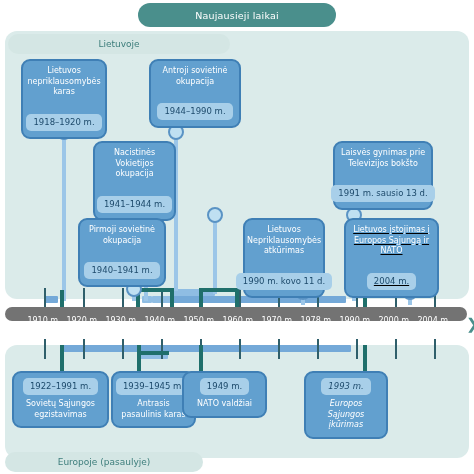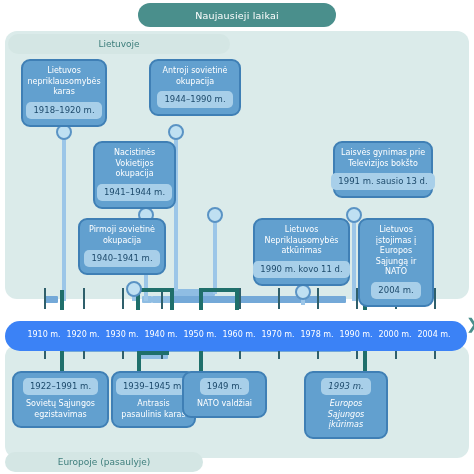--- a/index.html
+++ b/index.html
@@ -30,22 +30,22 @@
     position:absolute;height:20px;border-radius:10px;
     background:#d4e6e4;
     display:flex;align-items:center;justify-content:center;
     color:#3c7d7b;font-size:9px;
   }
   .pill-lt{left:8px;top:34px;width:222px;}
   .pill-eu{left:5px;top:452px;width:198px;}
 
   
   .axis{
-    position:absolute;left:5px;top:321px;width:462px;height:30px;
-    background:#3b82f6;border-radius:15px;
+    position:absolute;left:5px;top:307px;width:462px;height:14px;
+    background:#737373;border-radius:15px;
   }
   .axis-label{
     position:absolute;top:9px;transform:translateX(-50%);
     color:#ffffff;font-size:8px;white-space:nowrap;
   }
   .axis-arrow{
     position:absolute;left:466px;top:315px;width:14px;height:18px;
     color:#4a8f8c;font-size:15px;line-height:18px;
   }
 
@@ -78,21 +78,21 @@
     position:absolute;width:16px;height:16px;border-radius:50%;
     background:#bfe0f2;border:2px solid #5a93c4;box-sizing:border-box;
   }
 
   
   .card{
     position:absolute;box-sizing:border-box;
     background:#62a0cf;border:2px solid #3f7fb5;border-radius:9px;
     padding:5px 5px 6px;
     display:flex;flex-direction:column;align-items:center;
-    gap:4px;
+    gap:16px;
   }
   .card .ctitle{
     color:#ffffff;font-size:8px;line-height:10.5px;text-align:center;
   }
   .card .cdate{
     background:#a8cfe9;border-radius:5px;
     color:#1d4a6b;font-size:8.5px;line-height:11px;
     padding:3px 7px;text-align:center;white-space:nowrap;
   }
   
@@ -231,26 +231,26 @@
   <div class="card" style="left:333px;top:141px;width:100px;">
     <div class="ctitle">Laisvės gynimas prie Televizijos bokšto</div>
     <div class="cdate">1991 m. sausio 13 d.</div>
   </div>
 
   <div class="card" style="left:78px;top:218px;width:88px;">
     <div class="ctitle">Pirmoji sovietinė okupacija</div>
     <div class="cdate">1940–1941 m.</div>
   </div>
 
-  <div class="card" style="left:253px;top:218px;width:97px;">
+  <div class="card" style="left:243px;top:218px;width:82px;">
     <div class="ctitle">Lietuvos Nepriklausomybės atkūrimas</div>
     <div class="cdate">1990 m. kovo 11 d.</div>
   </div>
 
-  <div class="card" style="left:358px;top:218px;width:76px;">
+  <div class="card" style="left:344px;top:218px;width:95px;text-decoration:underline;">
     <div class="ctitle">Lietuvos įstojimas į Europos Sąjungą ir NATO</div>
     <div class="cdate">2004 m.</div>
   </div>
 
   <div class="card low" style="left:12px;top:371px;width:97px;">
     <div class="cdate">1922–1991 m.</div>
     <div class="ctitle">Sovietų Sąjungos egzistavimas</div>
   </div>
 
   <div class="card low" style="left:111px;top:371px;width:85px;">

